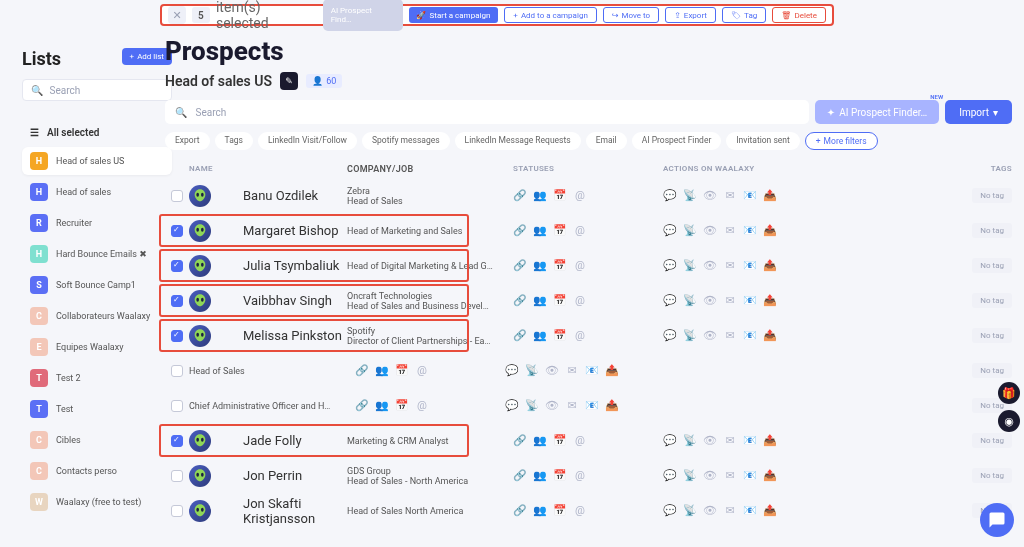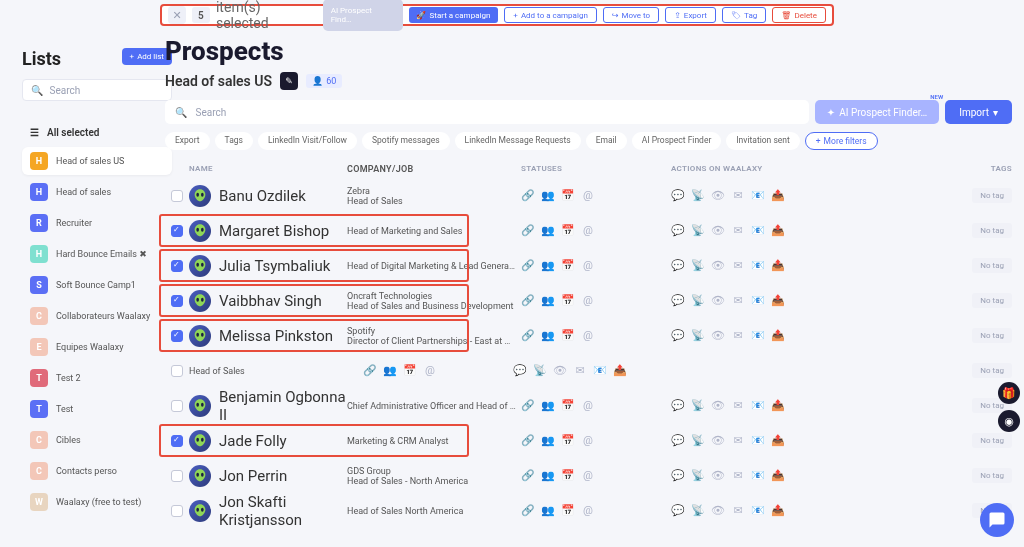--- a/index.html
+++ b/index.html
@@ -33,31 +33,31 @@
 .main .ai-finder { height: 24px; background: #a8b4ff; color: #fff; font-size: 10px; padding: 0 12px; border-radius: 5px; display: flex; align-items: center; gap: 4px; position: relative; cursor: pointer; }
 .main .ai-finder .new { position: absolute; top: -7px; right: -4px; font-size: 6px; color: #4f6df5; font-weight: 600; }
 .main .import { height: 24px; background: #4f6df5; color: #fff; font-size: 10px; padding: 0 14px; border-radius: 5px; display: flex; align-items: center; gap: 4px; cursor: pointer; }
 .main .filters { display: flex; gap: 5px; margin-top: 8px; flex-wrap: wrap; }
 .main .filters .chip { background: #fff; border-radius: 10px; padding: 3px 10px; font-size: 8.5px; color: #666; cursor: pointer; }
 .main .filters .more { background: #fff; border: 1px solid #4f6df5; color: #4f6df5; border-radius: 10px; padding: 3px 10px; font-size: 8.5px; cursor: pointer; display: flex; align-items: center; gap: 3px; }
 .table { margin-top: 10px; }
 .table .thead { display: flex; align-items: flex-start; padding: 4px 0; font-size: 8px; color: #9aa0b4; font-weight: 600; letter-spacing: .3px; }
 .col-chk { width: 24px; display: flex; justify-content: center; }
 .col-name { width: 158px; display: flex; align-items: center; gap: 8px; }
-.col-company { width: 174px; font-size: 9px; color: #555; }
-.col-status { width: 150px; display: flex; gap: 6px; }
+.col-company { width: 146px; font-size: 9px; color: #555; }
+.col-status { width: 150px; display: flex; gap: 6px; margin-left: 20px; }
 .col-actions { width: 230px; display: flex; gap: 6px; }
 .col-tags { flex: 1; display: flex; justify-content: flex-end; }
 .row { display: flex; align-items: center; height: 35px; position: relative; }
 .row .chk { width: 12px; height: 12px; border: 1.5px solid #c5c9d8; border-radius: 3px; background: #fff; cursor: pointer; }
 .row .chk.on { background: #4f6df5; border-color: #4f6df5; position: relative; }
 .row .chk.on::after { content: "✓"; color: #fff; font-size: 8px; position: absolute; top: -1px; left: 1px; }
 .avatar { width: 22px; height: 22px; border-radius: 50%; background: linear-gradient(135deg,#4a5fc1,#2d3a7a); display: flex; align-items: center; justify-content: center; overflow: hidden; flex-shrink: 0; }
 .avatar svg { width: 16px; height: 16px; }
-.pname { font-size: 15px; color: #333; }
+.pname { font-size: 13px; color: #333; margin-left: 24px; }
 .company-line1 { font-size: 9px; color: #555; white-space: nowrap; overflow: hidden; text-overflow: ellipsis; }
 .company-line2 { font-size: 9px; color: #555; white-space: nowrap; overflow: hidden; text-overflow: ellipsis; }
 .micon { width: 14px; height: 14px; color: #b0b5c9; display: flex; align-items: center; justify-content: center; }
 .tagpill { background: #f0f1f7; color: #9aa0b4; font-size: 8px; padding: 3px 8px; border-radius: 3px; }
 .hl { border: 2px solid #e74c3c; border-radius: 3px; position: absolute; pointer-events: none; }
 .float-right { position: absolute; right: 4px; top: 382px; display: flex; flex-direction: column; gap: 6px; }
 .float-right .fb { width: 22px; height: 22px; border-radius: 11px; background: #1a1a2e; display: flex; align-items: center; justify-content: center; color: #fff; font-size: 11px; cursor: pointer; }
 .chat-bubble { position: absolute; right: 10px; bottom: 10px; width: 34px; height: 34px; border-radius: 50%; background: #4f6df5; display: flex; align-items: center; justify-content: center; cursor: pointer; }
 .chat-bubble svg { width: 18px; height: 18px; fill: #fff; }
 </style>
@@ -419,30 +419,20 @@
     </div>
     <div class="col-tags">
             <div class="tagpill">No tag</div>
           </div>
   </div>
         <div class="row">
 
     <div class="col-chk">
             <div class="chk "></div>
           </div>
-    <div class="col-name">
-      <div class="avatar">
-              <svg viewBox="0 0 24 24">
-                <path fill="#8fd657" d="M12 2C7 2 4 6 4 10c0 5 5 10 8 10s8-5 8-10c0-4-3-8-8-8z"></path>
-                <ellipse cx="8.5" cy="10" rx="2" ry="3" fill="#1a2040"></ellipse>
-                <ellipse cx="15.5" cy="10" rx="2" ry="3" fill="#1a2040"></ellipse>
-              </svg>
-            </div>
-      <span class="pname">Benjamin Ogbonna II</span>
-    </div>
     <div class="col-company">
 
       <div class="company-line2">Chief Administrative Officer and Head of …</div>
     </div>
     <div class="col-status">
       <span class="micon">🔗</span>
             <span class="micon">👥</span>
             <span class="micon">📅</span>
             <span class="micon">@</span>
     </div>

